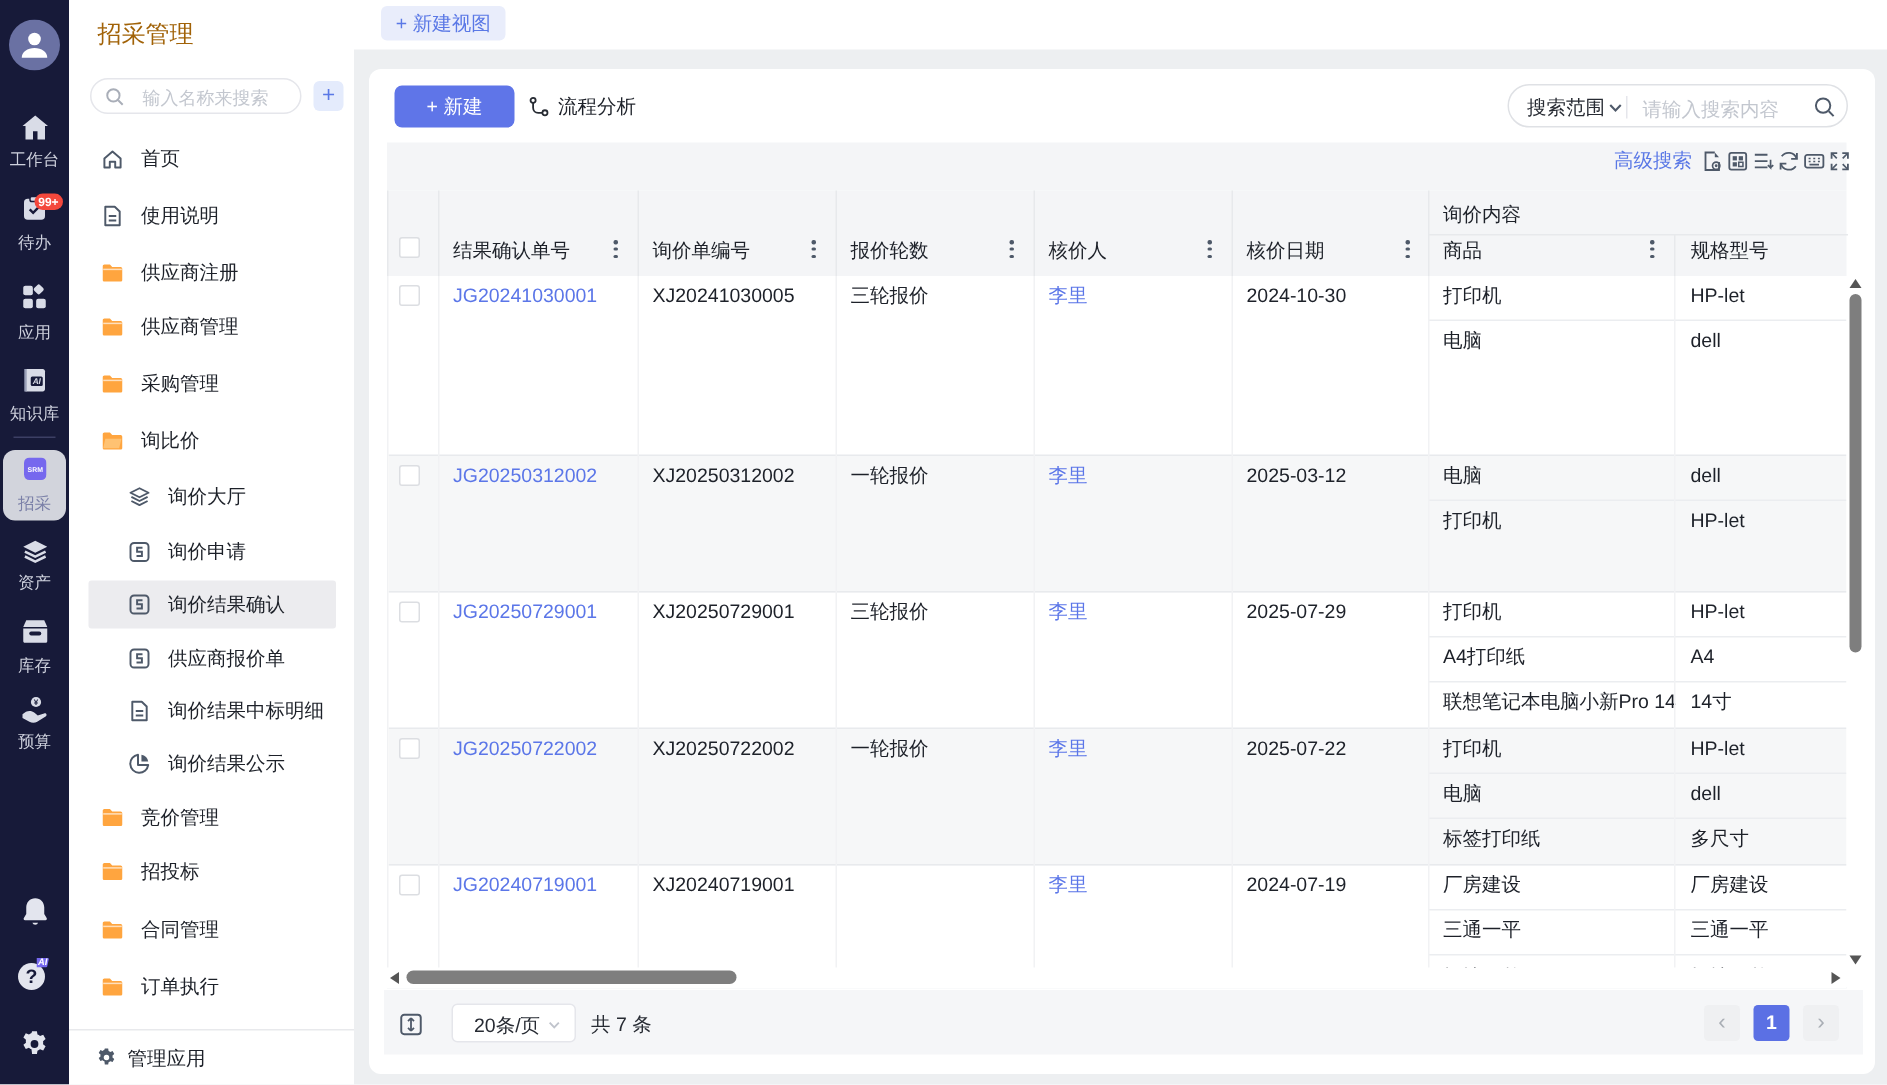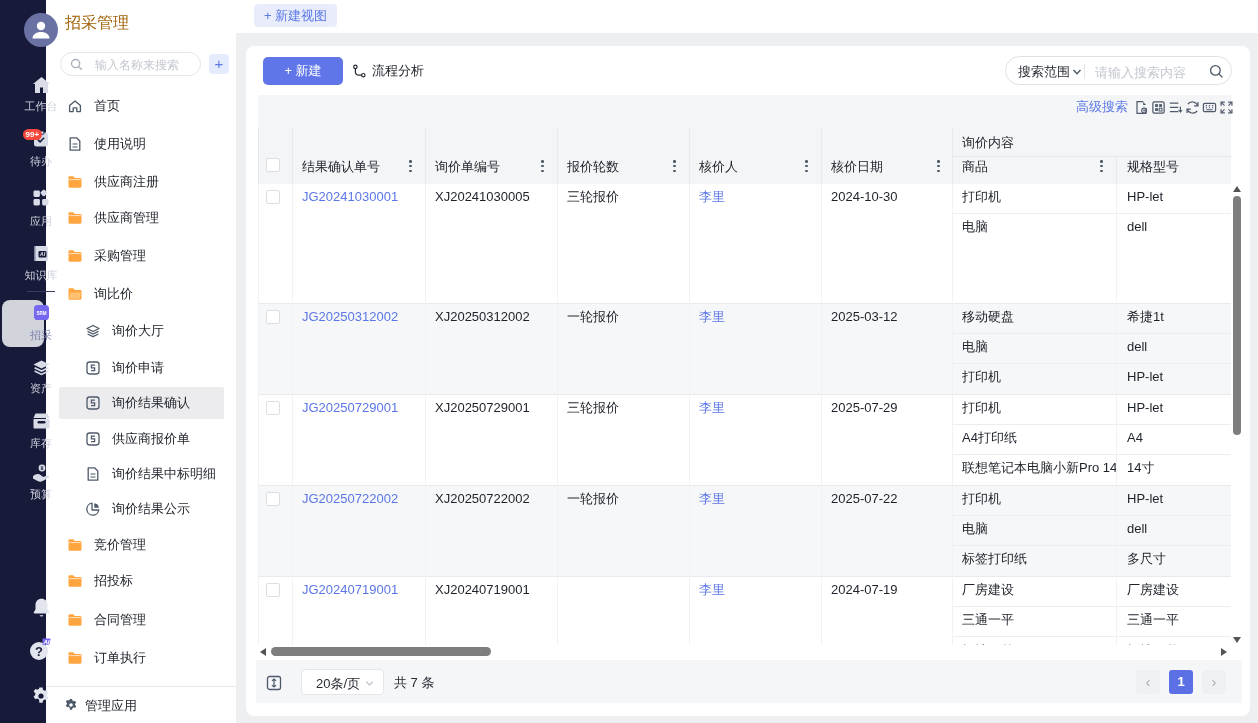--- a/index.html
+++ b/index.html
@@ -1,20 +1,20 @@
 <!DOCTYPE html>
 <html lang="zh"><head>
 <meta charset="utf-8">
 <style>
 *{margin:0;padding:0;box-sizing:border-box;}
 html,body{width:1258px;height:723px;overflow:hidden;}
 body{font-family:"Liberation Sans",sans-serif;font-size:13px;color:#1d2129;background:#edeff1;}
 #app{position:relative;width:1258px;height:723px;}
 
-#rail{position:absolute;left:0;top:0;width:46px;height:723px;background:#171a39;z-index:5;padding-left:18px;}
+#rail{position:absolute;left:0;top:0;width:46px;height:723px;background:#171a39;z-index:5;}
 .ritem{position:absolute;width:46px;text-align:center;}
 .rlabel{display:block;font-size:11px;color:#ced1dd;letter-spacing:0;}
 
 #snav{position:absolute;left:46px;top:0;width:190px;height:723px;background:#fff;z-index:4;}
 #snav .title{position:absolute;left:19px;top:13px;font-size:16px;font-weight:400;color:#a16207;}
 .sbox{position:absolute;left:14px;top:52px;width:141px;height:24px;border:1px solid #e5e6eb;border-radius:13px;}
 .sbox .ph{position:absolute;left:34px;top:4px;font-size:12px;color:#c3c7cf;}
 .plusbtn{position:absolute;left:163px;top:54px;width:20px;height:20px;background:#e4ebfc;border-radius:4px;color:#5a78e6;font-size:15px;line-height:19px;text-align:center;}
 .mi{position:absolute;left:0;width:190px;height:30px;}
 .mi .ic{position:absolute;left:21px;top:7px;width:16px;height:16px;}
@@ -433,24 +433,20 @@
       </div>
       <div class="rec z" style="top:120px;height:91px;text-decoration:underline;">
         <div class="cbx" style="top:6px;"></div>
         <div class="lc link" style="left:43px;">JG20250312002</div>
         <div class="lc" style="left:176px;">XJ20250312002</div>
         <div class="lc" style="left:308px;">一轮报价</div>
         <div class="lc link" style="left:440px;">李里</div>
         <div class="lc" style="left:572px;">2025-03-12</div>
         <div class="grp">
           <div class="sr">
-              <span class="g1">移动硬盘</span>
-              <span class="g2">希捷1t</span>
-            </div>
-          <div class="sr">
               <span class="g1">电脑</span>
               <span class="g2">dell</span>
             </div>
           <div class="sr">
               <span class="g1">打印机</span>
               <span class="g2">HP-let</span>
             </div>
         </div>
       </div>
       <div class="rec" style="top:211px;height:91px;">

